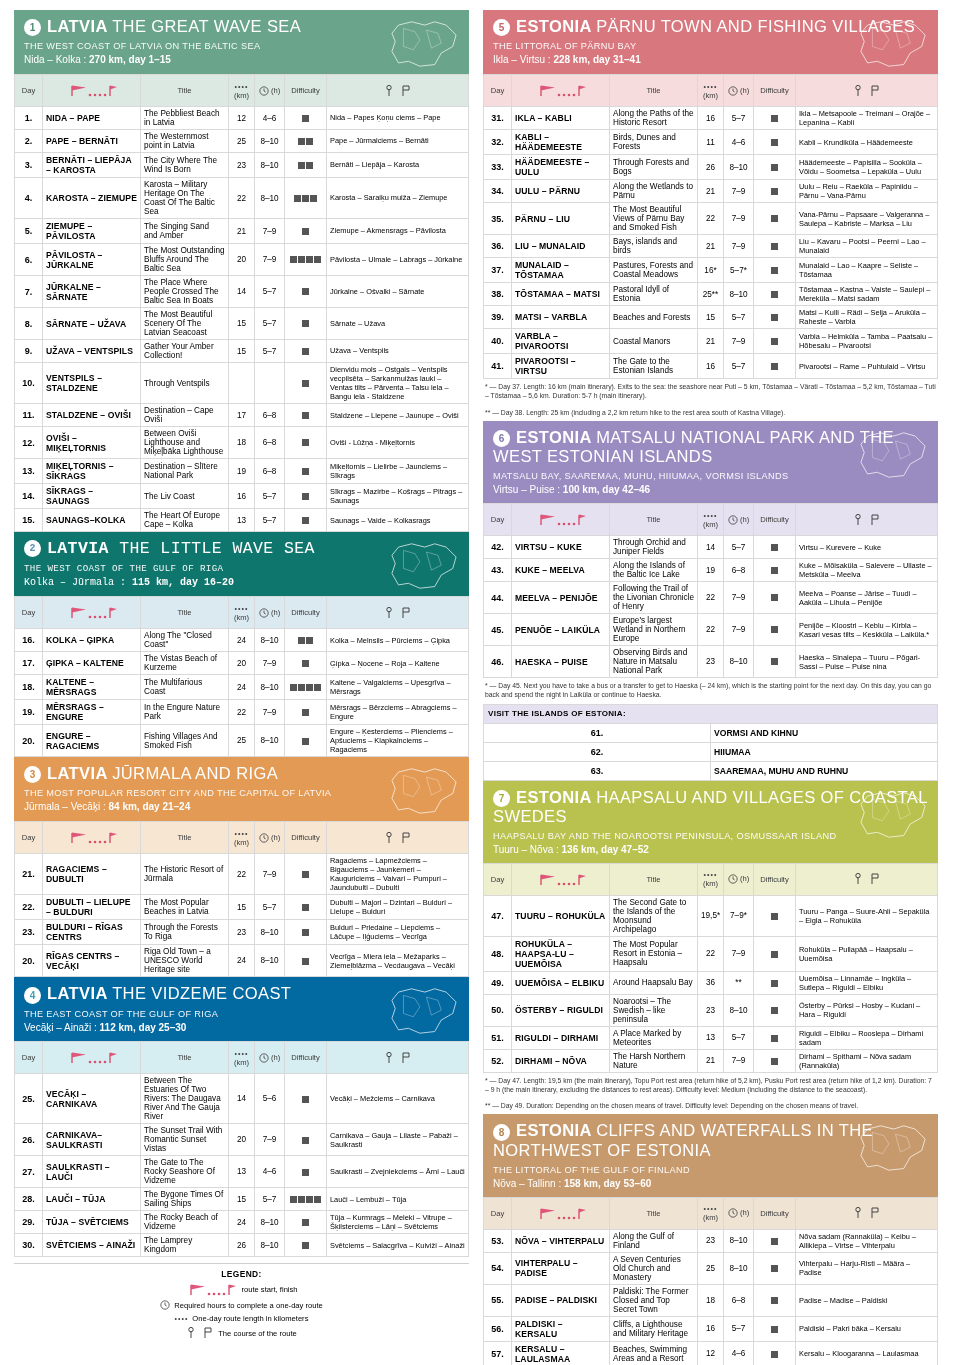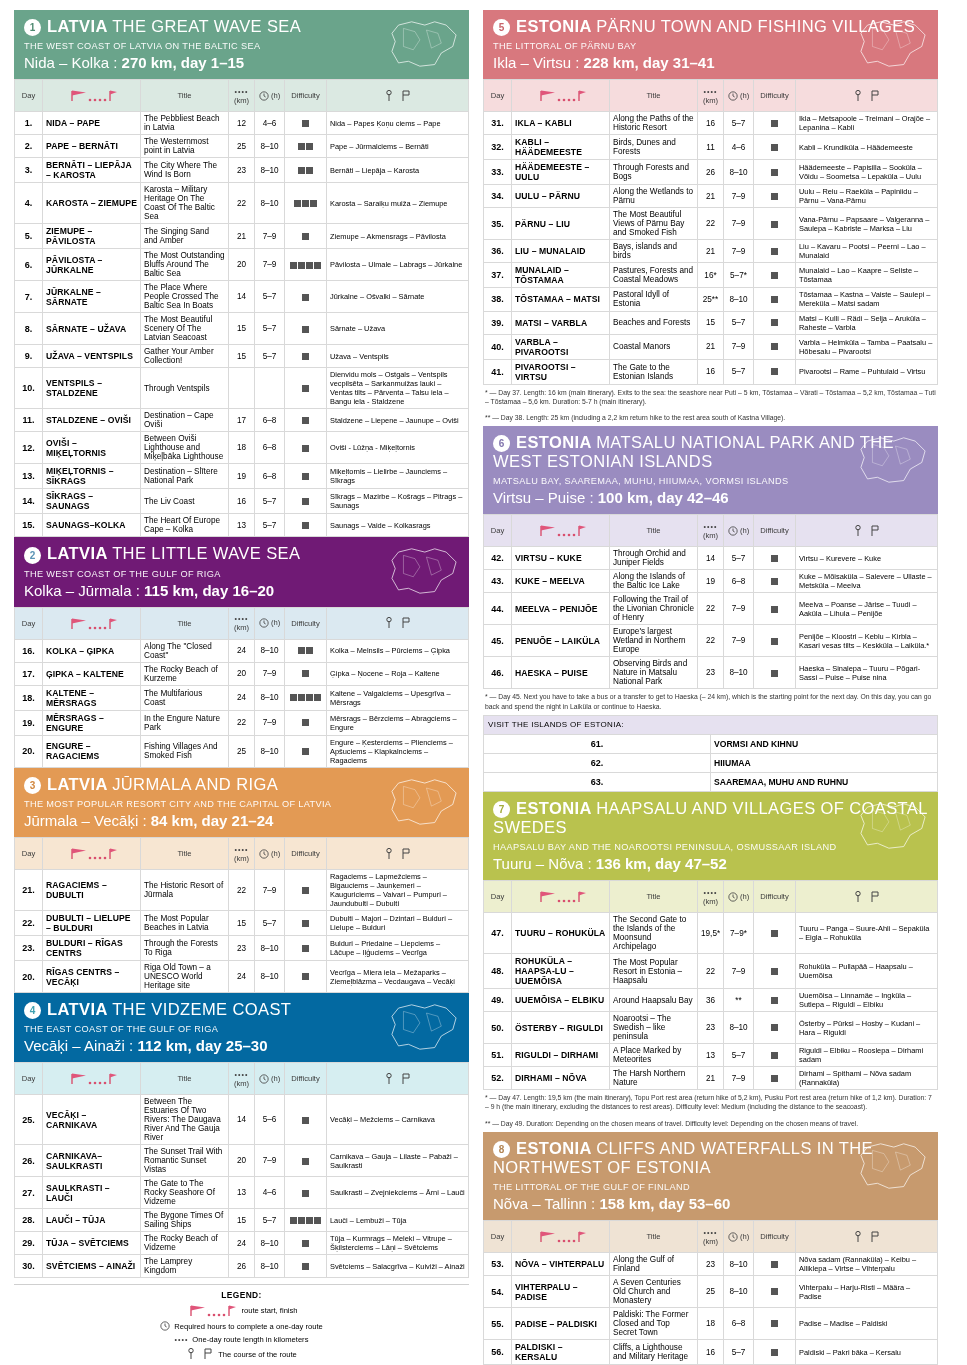--- a/index.html
+++ b/index.html
@@ -38,21 +38,21 @@
     display: inline; font-size: 16.5px; letter-spacing: .4px;
     font-weight: bold; text-transform: uppercase;
   }
   .sec-title .country { font-weight: bold; }
   .sec-title .name { font-weight: normal; }
   .sec-sub {
     font-size: 9.2px; letter-spacing: .35px; text-transform: uppercase;
     margin-top: 5px; opacity: .95;
   }
   .sec-route {
-    font-size: 15px; margin-top: 3px;
+    font-size: 10px; margin-top: 3px;
   }
   .sec-route b { font-weight: bold; }
   .map-thumb {
     position: absolute; right: 8px; top: 6px; width: 74px; height: 56px;
     opacity: .9;
   }
 
   
   table { border-collapse: collapse; width: 100%; table-layout: fixed; }
   th, td {
@@ -82,21 +82,21 @@
   .sq { display:inline-block; width:7px; height:7px; border:1.1px solid #555; margin:0 .5px; vertical-align: middle;}
   .sq.f { background:#555; }
 
   
   .flagicon { display:inline-block; vertical-align:middle; }
 
   
   .t-green  .sec-head { background: #6aa48b; }
   .t-green  thead th  { background: #dbe9e2; }
   .t-green  .sec-num  { color:#4f8a71; }
-  .t-blue   .sec-head { background: #701a75; }
+  .t-blue   .sec-head { background: #0f766e; font-family: Liberation Mono, monospace; }
   .t-blue   thead th  { background: #dbe9f1; }
   .t-blue   .sec-num  { color:#5b93b5; }
   .t-orange .sec-head { background: #e39a54; }
   .t-orange thead th  { background: #f7e6d2; }
   .t-orange .sec-num  { color:#d2873f; }
   .t-teal   .sec-head { background: #0369a1; }
   .t-teal   thead th  { background: #d6eef1; }
   .t-teal   .sec-num  { color:#3fa1b1; }
   .t-red    .sec-head { background: #d8787e; }
   .t-red    thead th  { background: #f6dcdd; }
@@ -110,21 +110,21 @@
   .t-brown  .sec-head { background: #c79a6e; }
   .t-brown  thead th  { background: #efe3d4; }
   .t-brown  .sec-num  { color:#b38553; }
 
   .note {
     font-size: 6.8px; line-height: 1.35; color: #333;
     padding: 3px 2px 4px 2px;
   }
   .visit-head {
     font-size: 8px; letter-spacing:.3px; padding: 3px 4px; border:1px solid #d9d9d9;
-    background:#e6e1f0; font-weight:normal;
+    background:#e6e1f0; font-weight:bold;
   }
   .visit tr { height: 19px; }
   .visit td.n { width:28px; text-align:center; font-weight:bold; font-size:9px;}
   .visit td.v { font-weight:bold; font-size:8.6px;}
 
   
   .legend {
     margin-top: 6px; border-top: 1px solid #cfcfcf; padding-top: 5px;
     display:flex; flex-wrap: wrap; gap: 4px 16px; font-size: 7.6px; align-items:center;flex-direction:column;
   }
@@ -362,21 +362,21 @@
               <td class="c-route">KOLKA – ĢIPKA</td>
               <td class="c-title">Along The "Closed Coast"</td>
               <td class="c-km">24</td>
               <td class="c-h">8–10</td>
               <td class="c-diff"><span class="sq f"></span><span class="sq f"></span></td>
               <td class="c-course">Kolka – Melnsils – Pūrciems – Ģipka</td>
             </tr>
             <tr>
               <td class="c-day rowday">17.</td>
               <td class="c-route">ĢIPKA – KALTENE</td>
-              <td class="c-title">The Rocky Beach of Kurzeme</td>
+              <td class="c-title">The Vistas Beach of Kurzeme</td>
               <td class="c-km">20</td>
               <td class="c-h">7–9</td>
               <td class="c-diff"><span class="sq f"></span></td>
               <td class="c-course">Ģipka – Ņocene – Roja – Kaltene</td>
             </tr>
             <tr>
               <td class="c-day rowday">18.</td>
               <td class="c-route">KALTENE – MĒRSRAGS</td>
               <td class="c-title">The Multifarious Coast</td>
               <td class="c-km">24</td>

